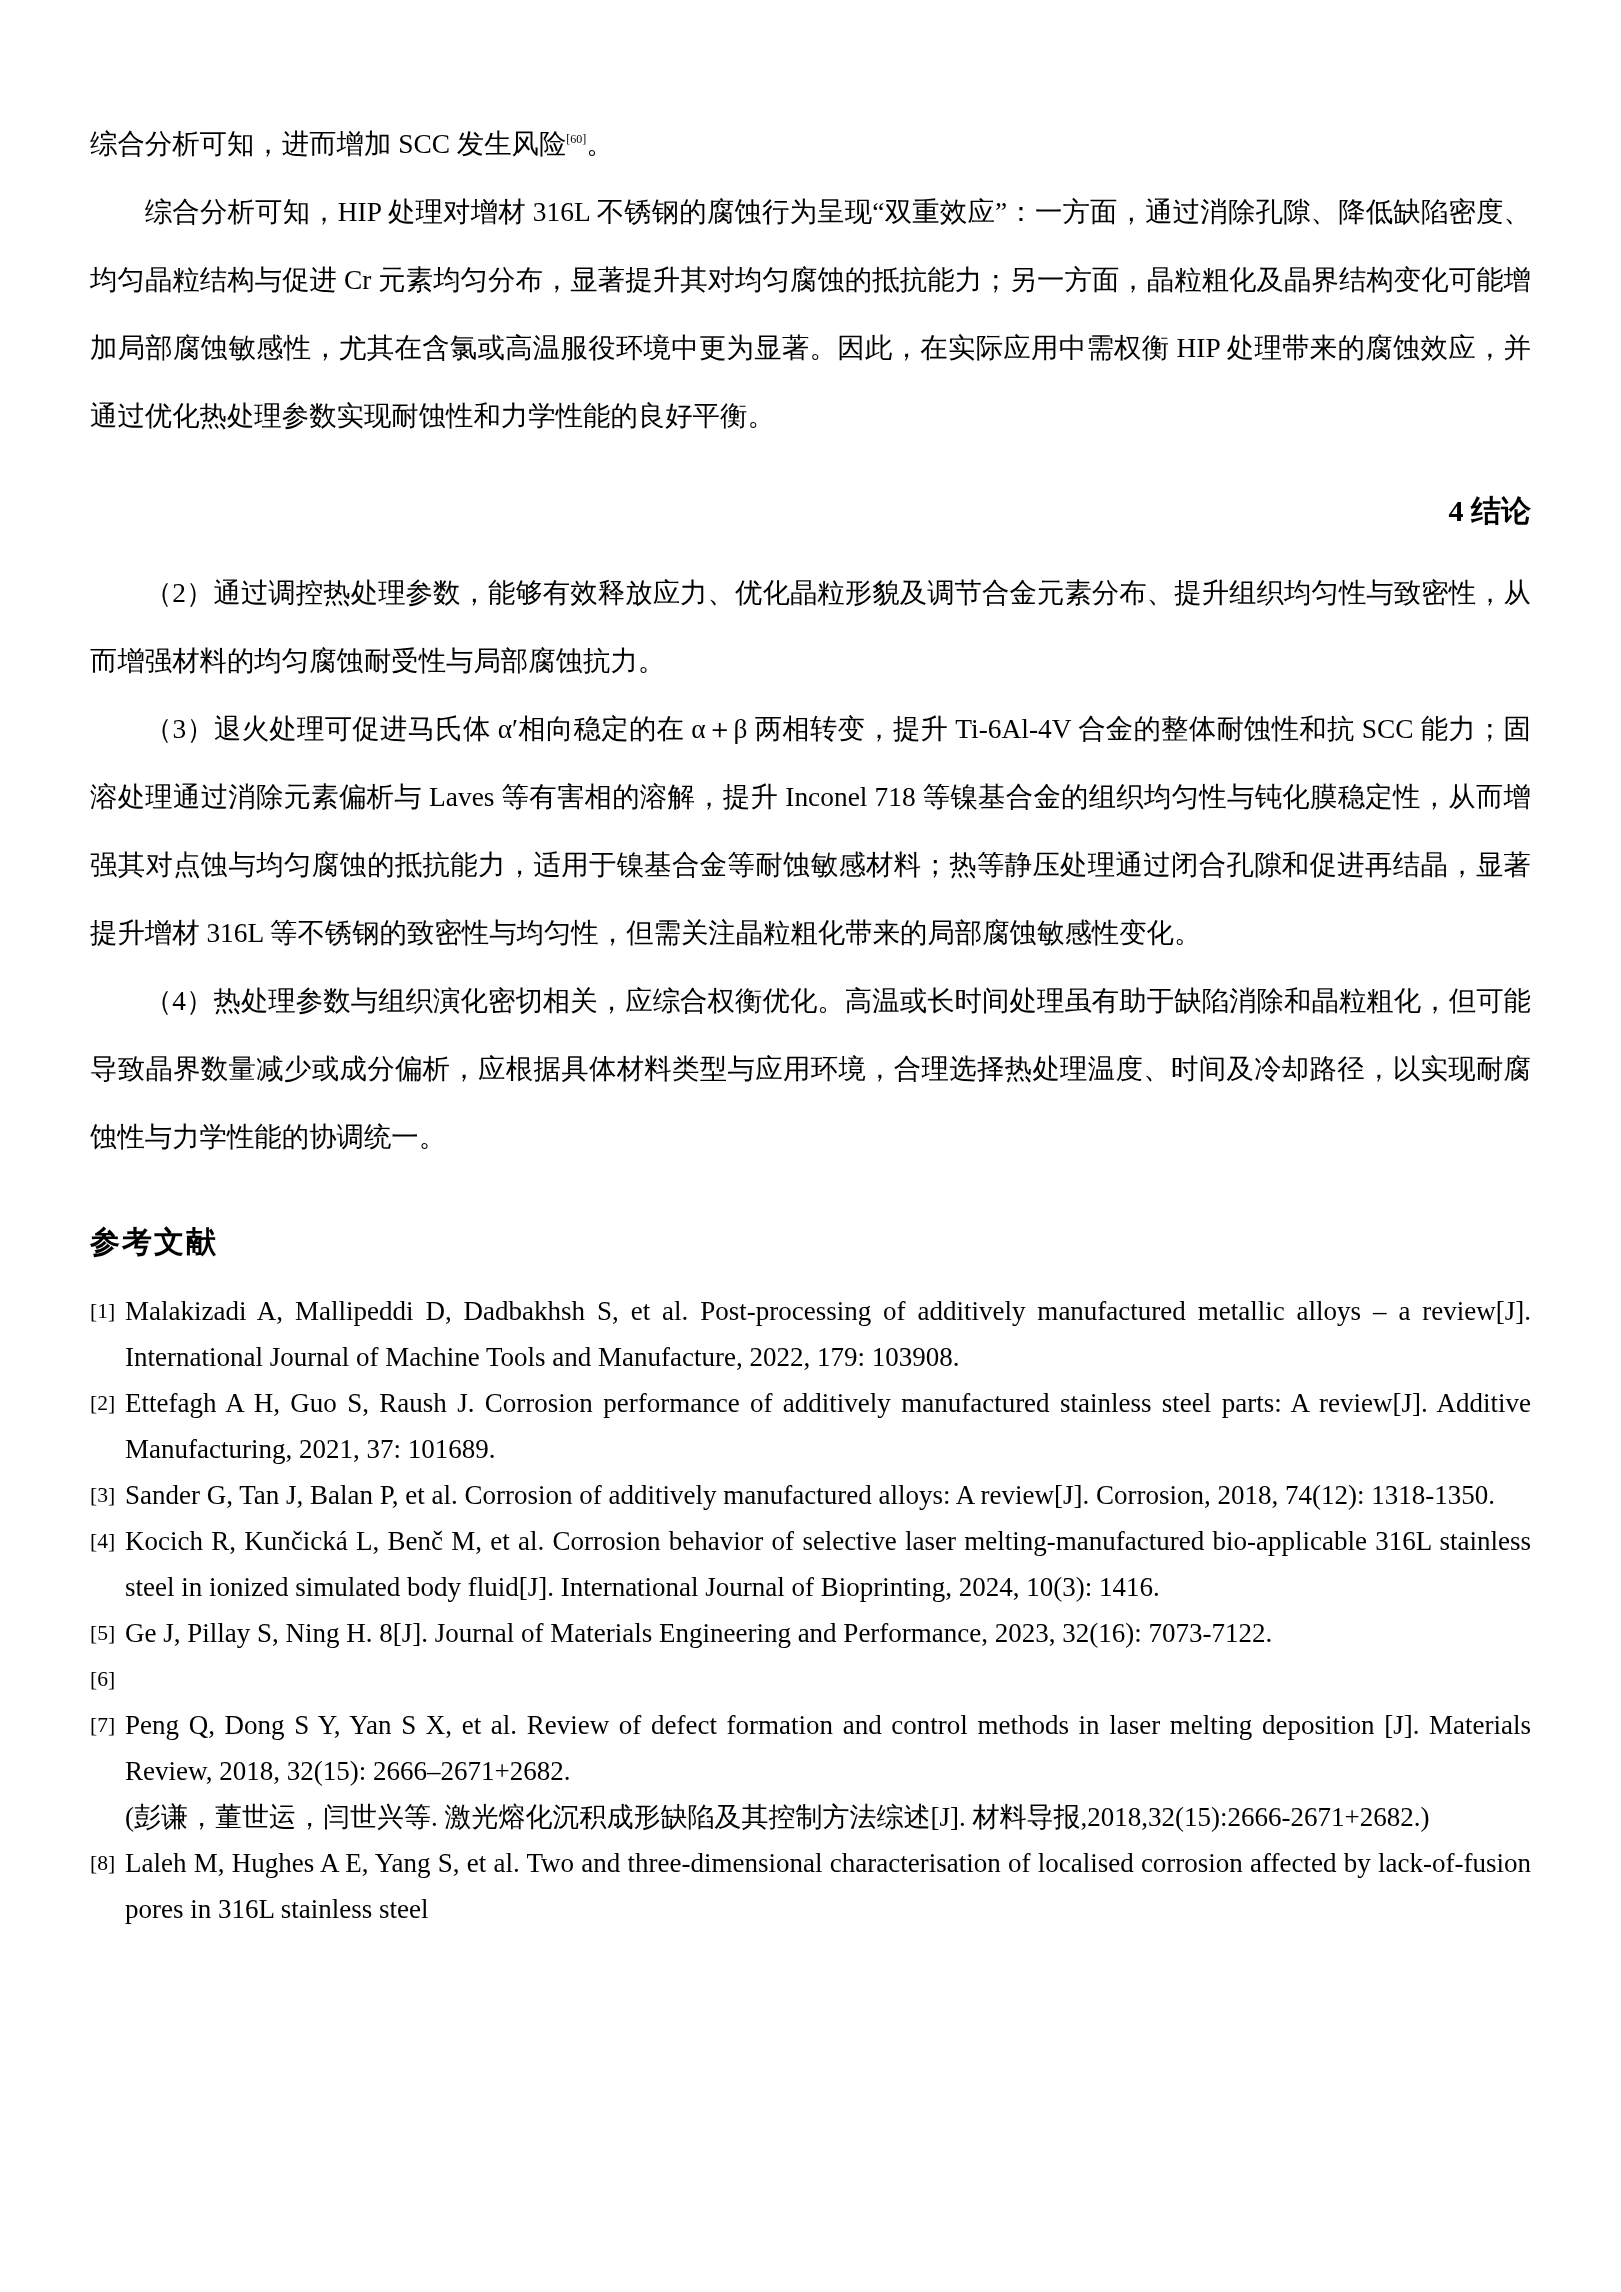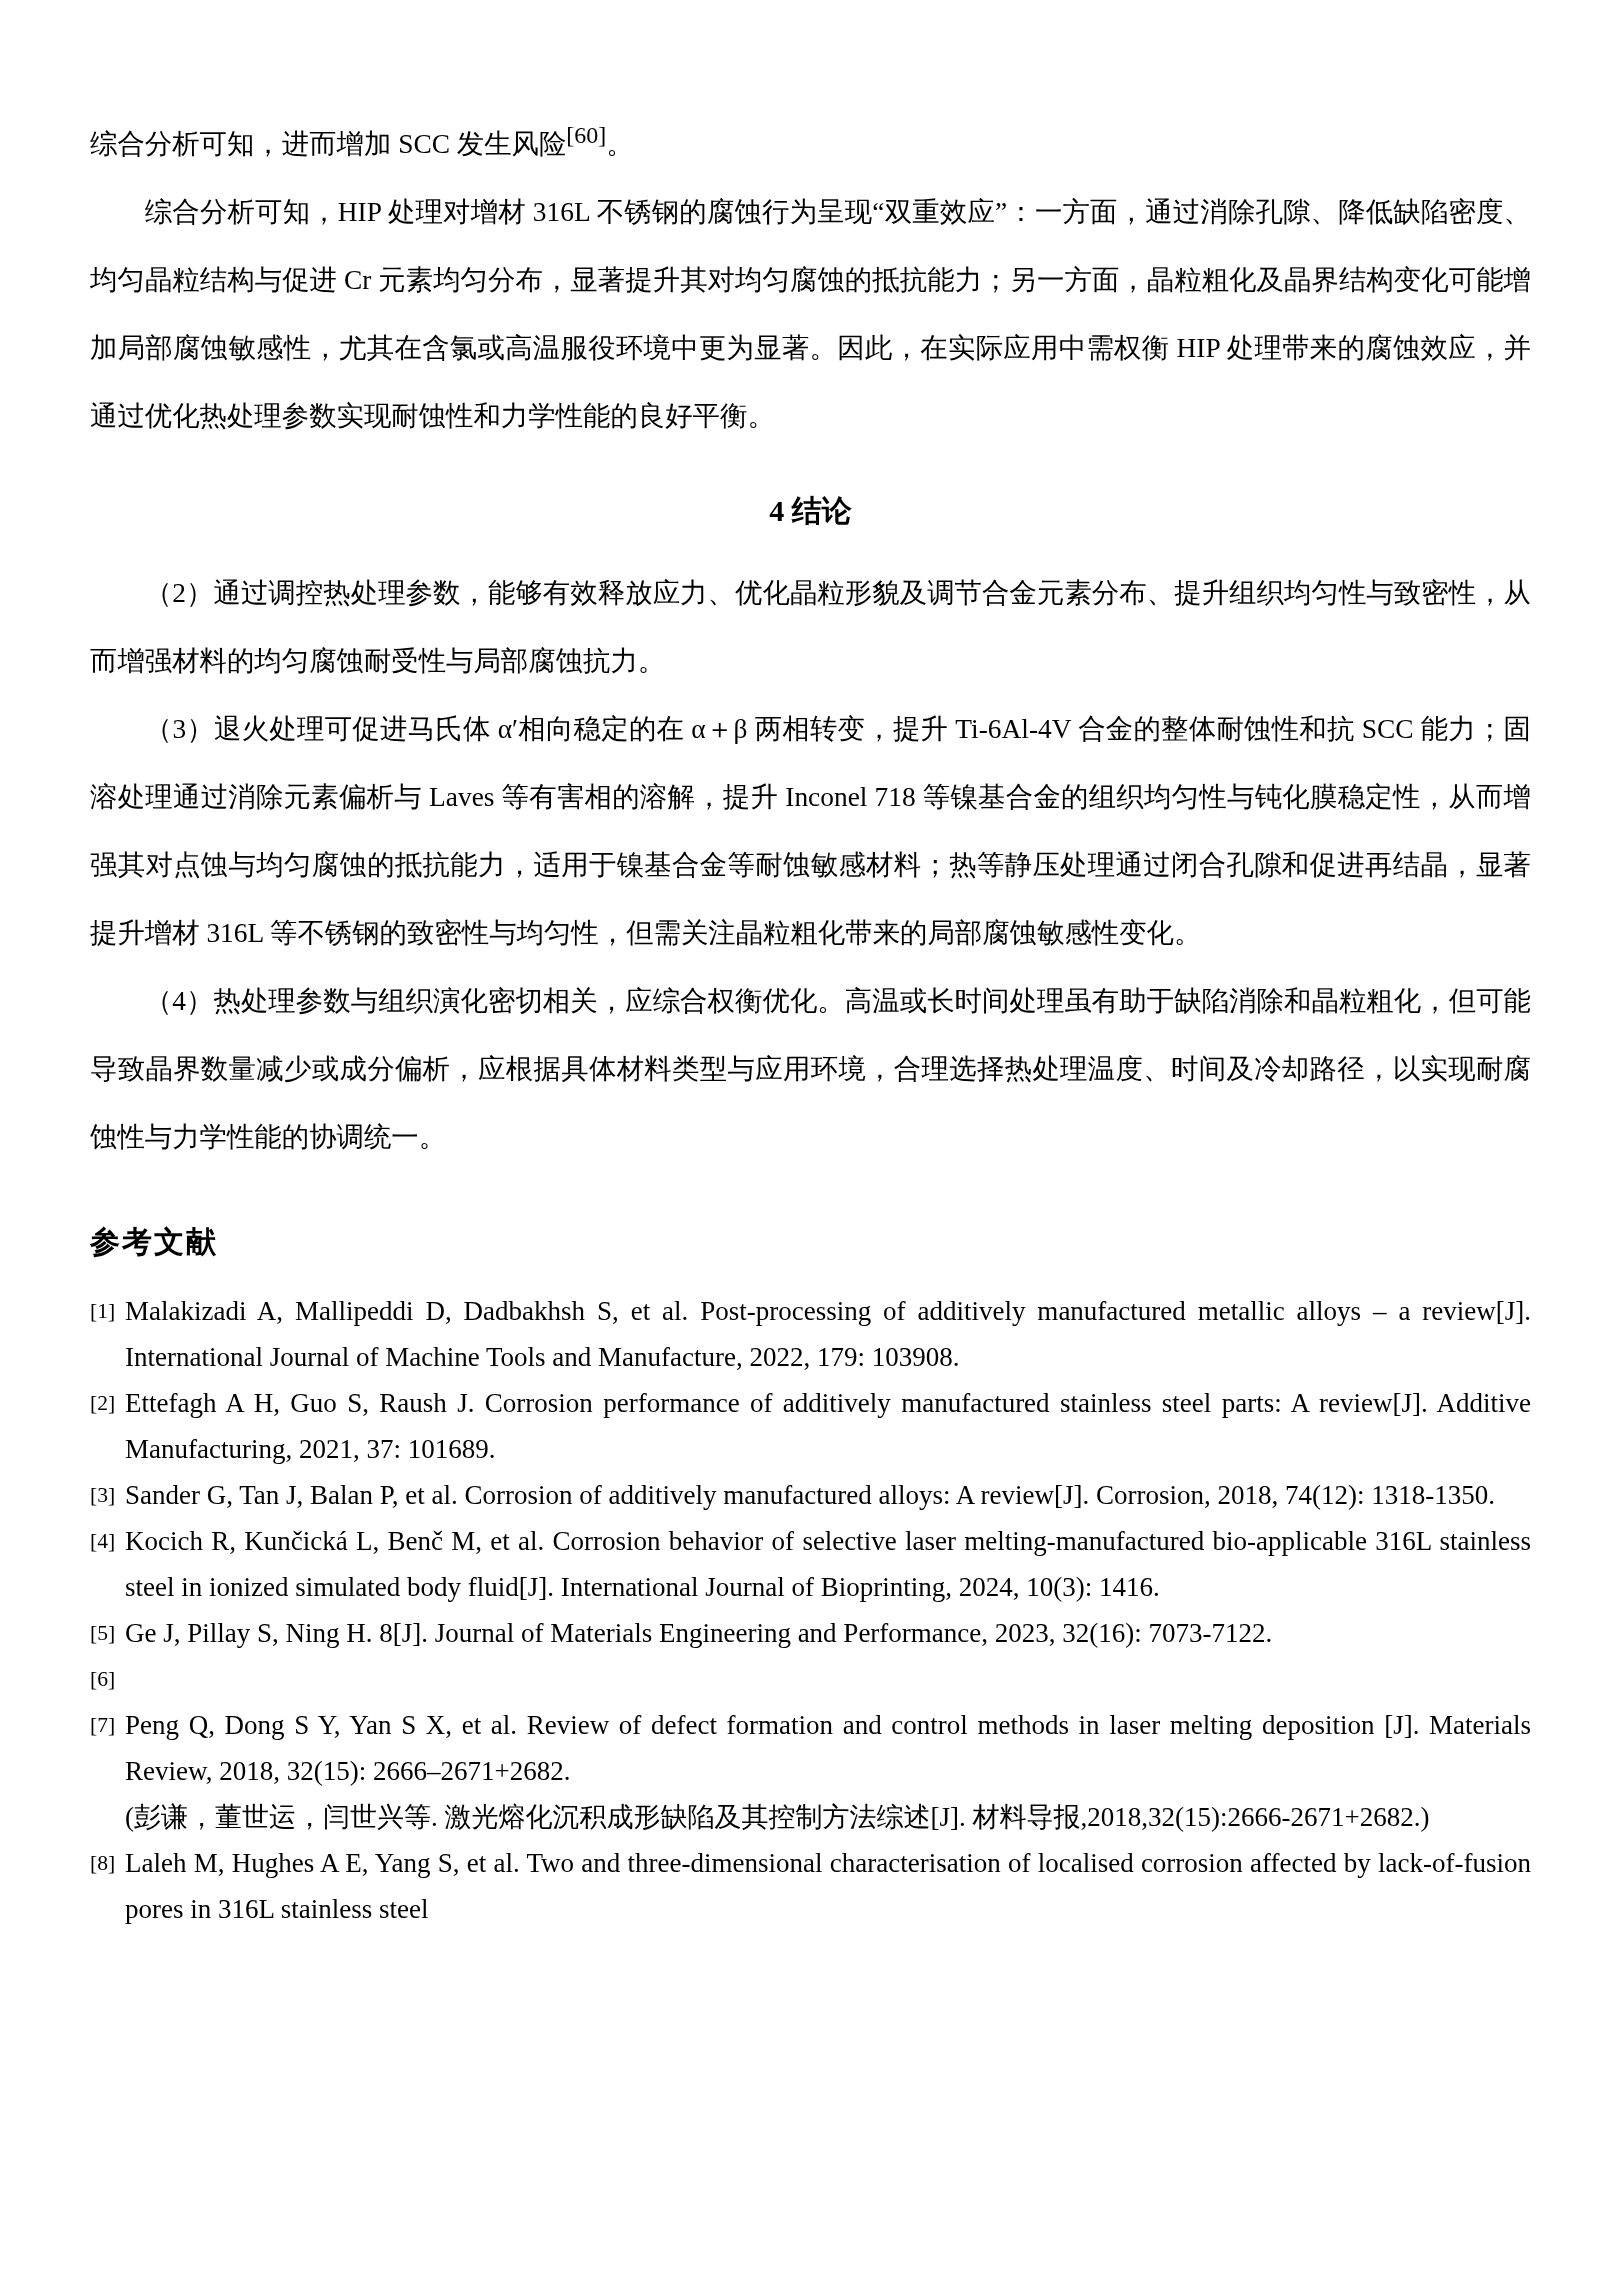--- a/index.html
+++ b/index.html
@@ -18,31 +18,31 @@
     padding: 110px 90px 0 90px;
   }
   .body-par {
     font-size: 27.4px;
     line-height: 68px;
     text-align: justify;
     word-break: break-word;
   }
   .indent { text-indent: 2em; }
   .cite-sup {
-    font-size: 24px;
+    font-size: 12px;
     vertical-align: super;
     line-height: 0;
   }
   .section-heading {
     font-size: 30px;
     font-weight: bold;
     line-height: 39px;
     margin-top: 41px;
     margin-bottom: 29px;
-    text-align: center;
+    text-align: right;
   }
   .ref-heading {
     font-size: 30px;
     font-weight: bold;
     line-height: 39px;
     margin-top: 51px;
     margin-bottom: 27.4px;
     letter-spacing: 2px;
   }
   .ref-list { list-style: none; }

